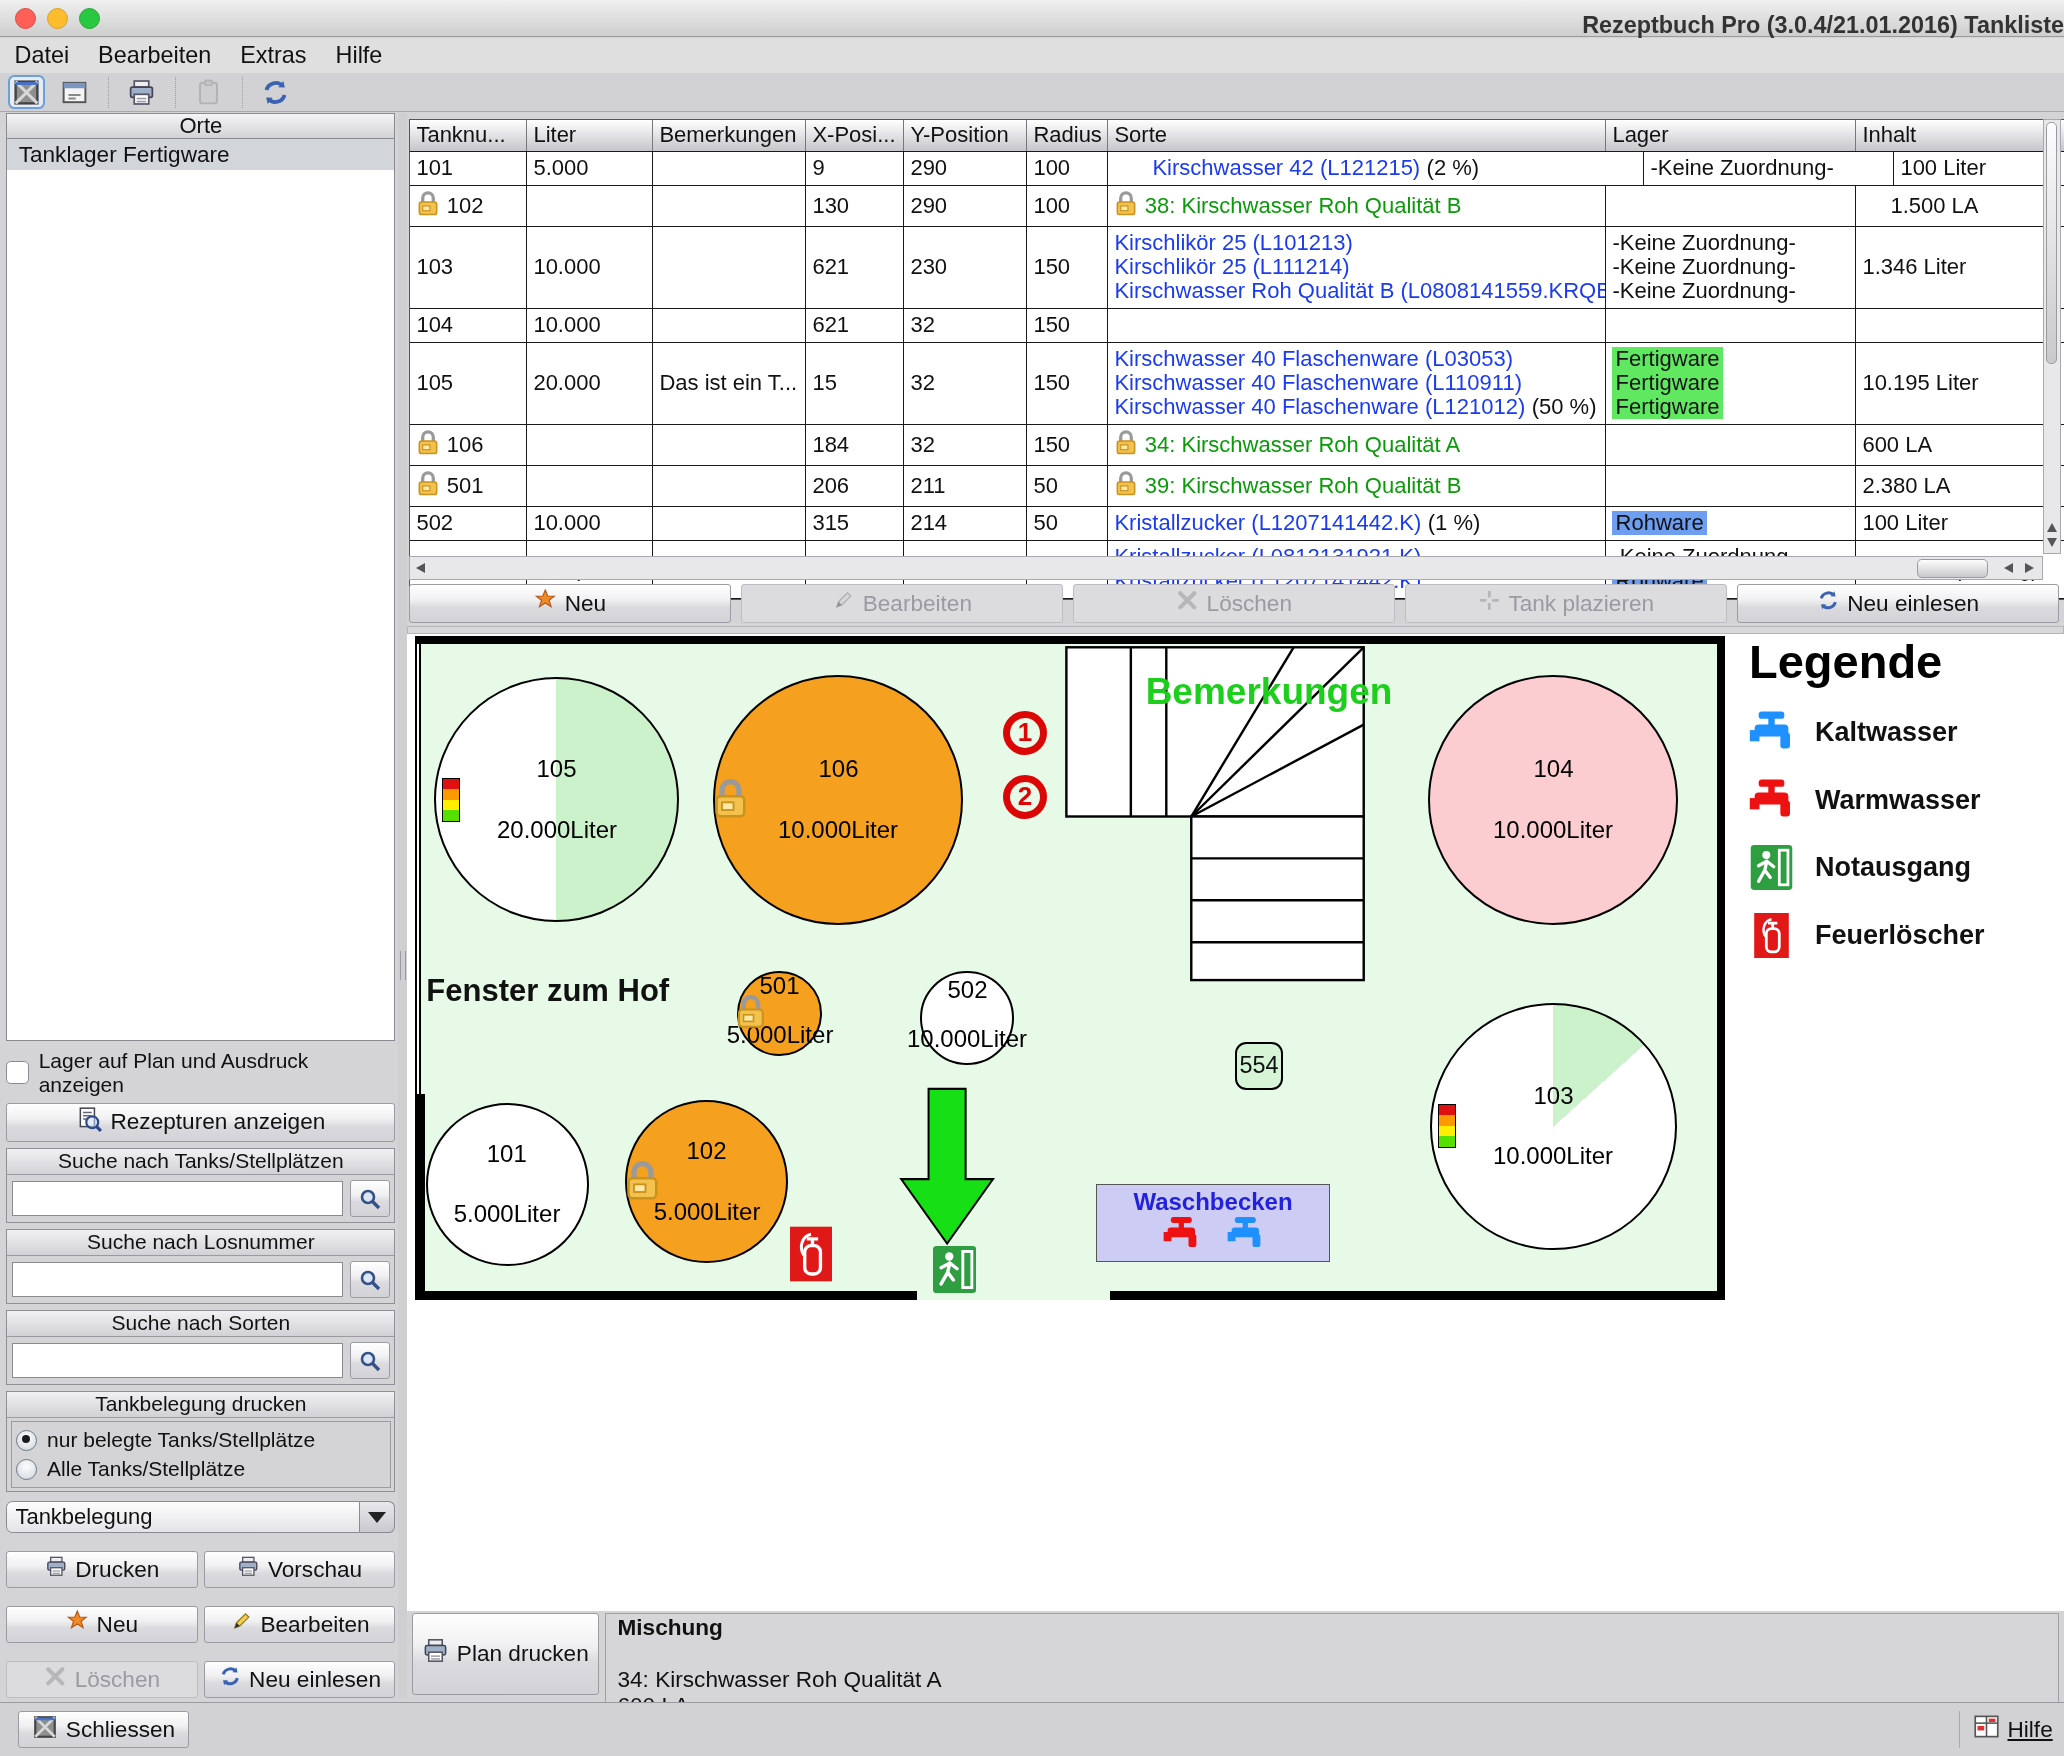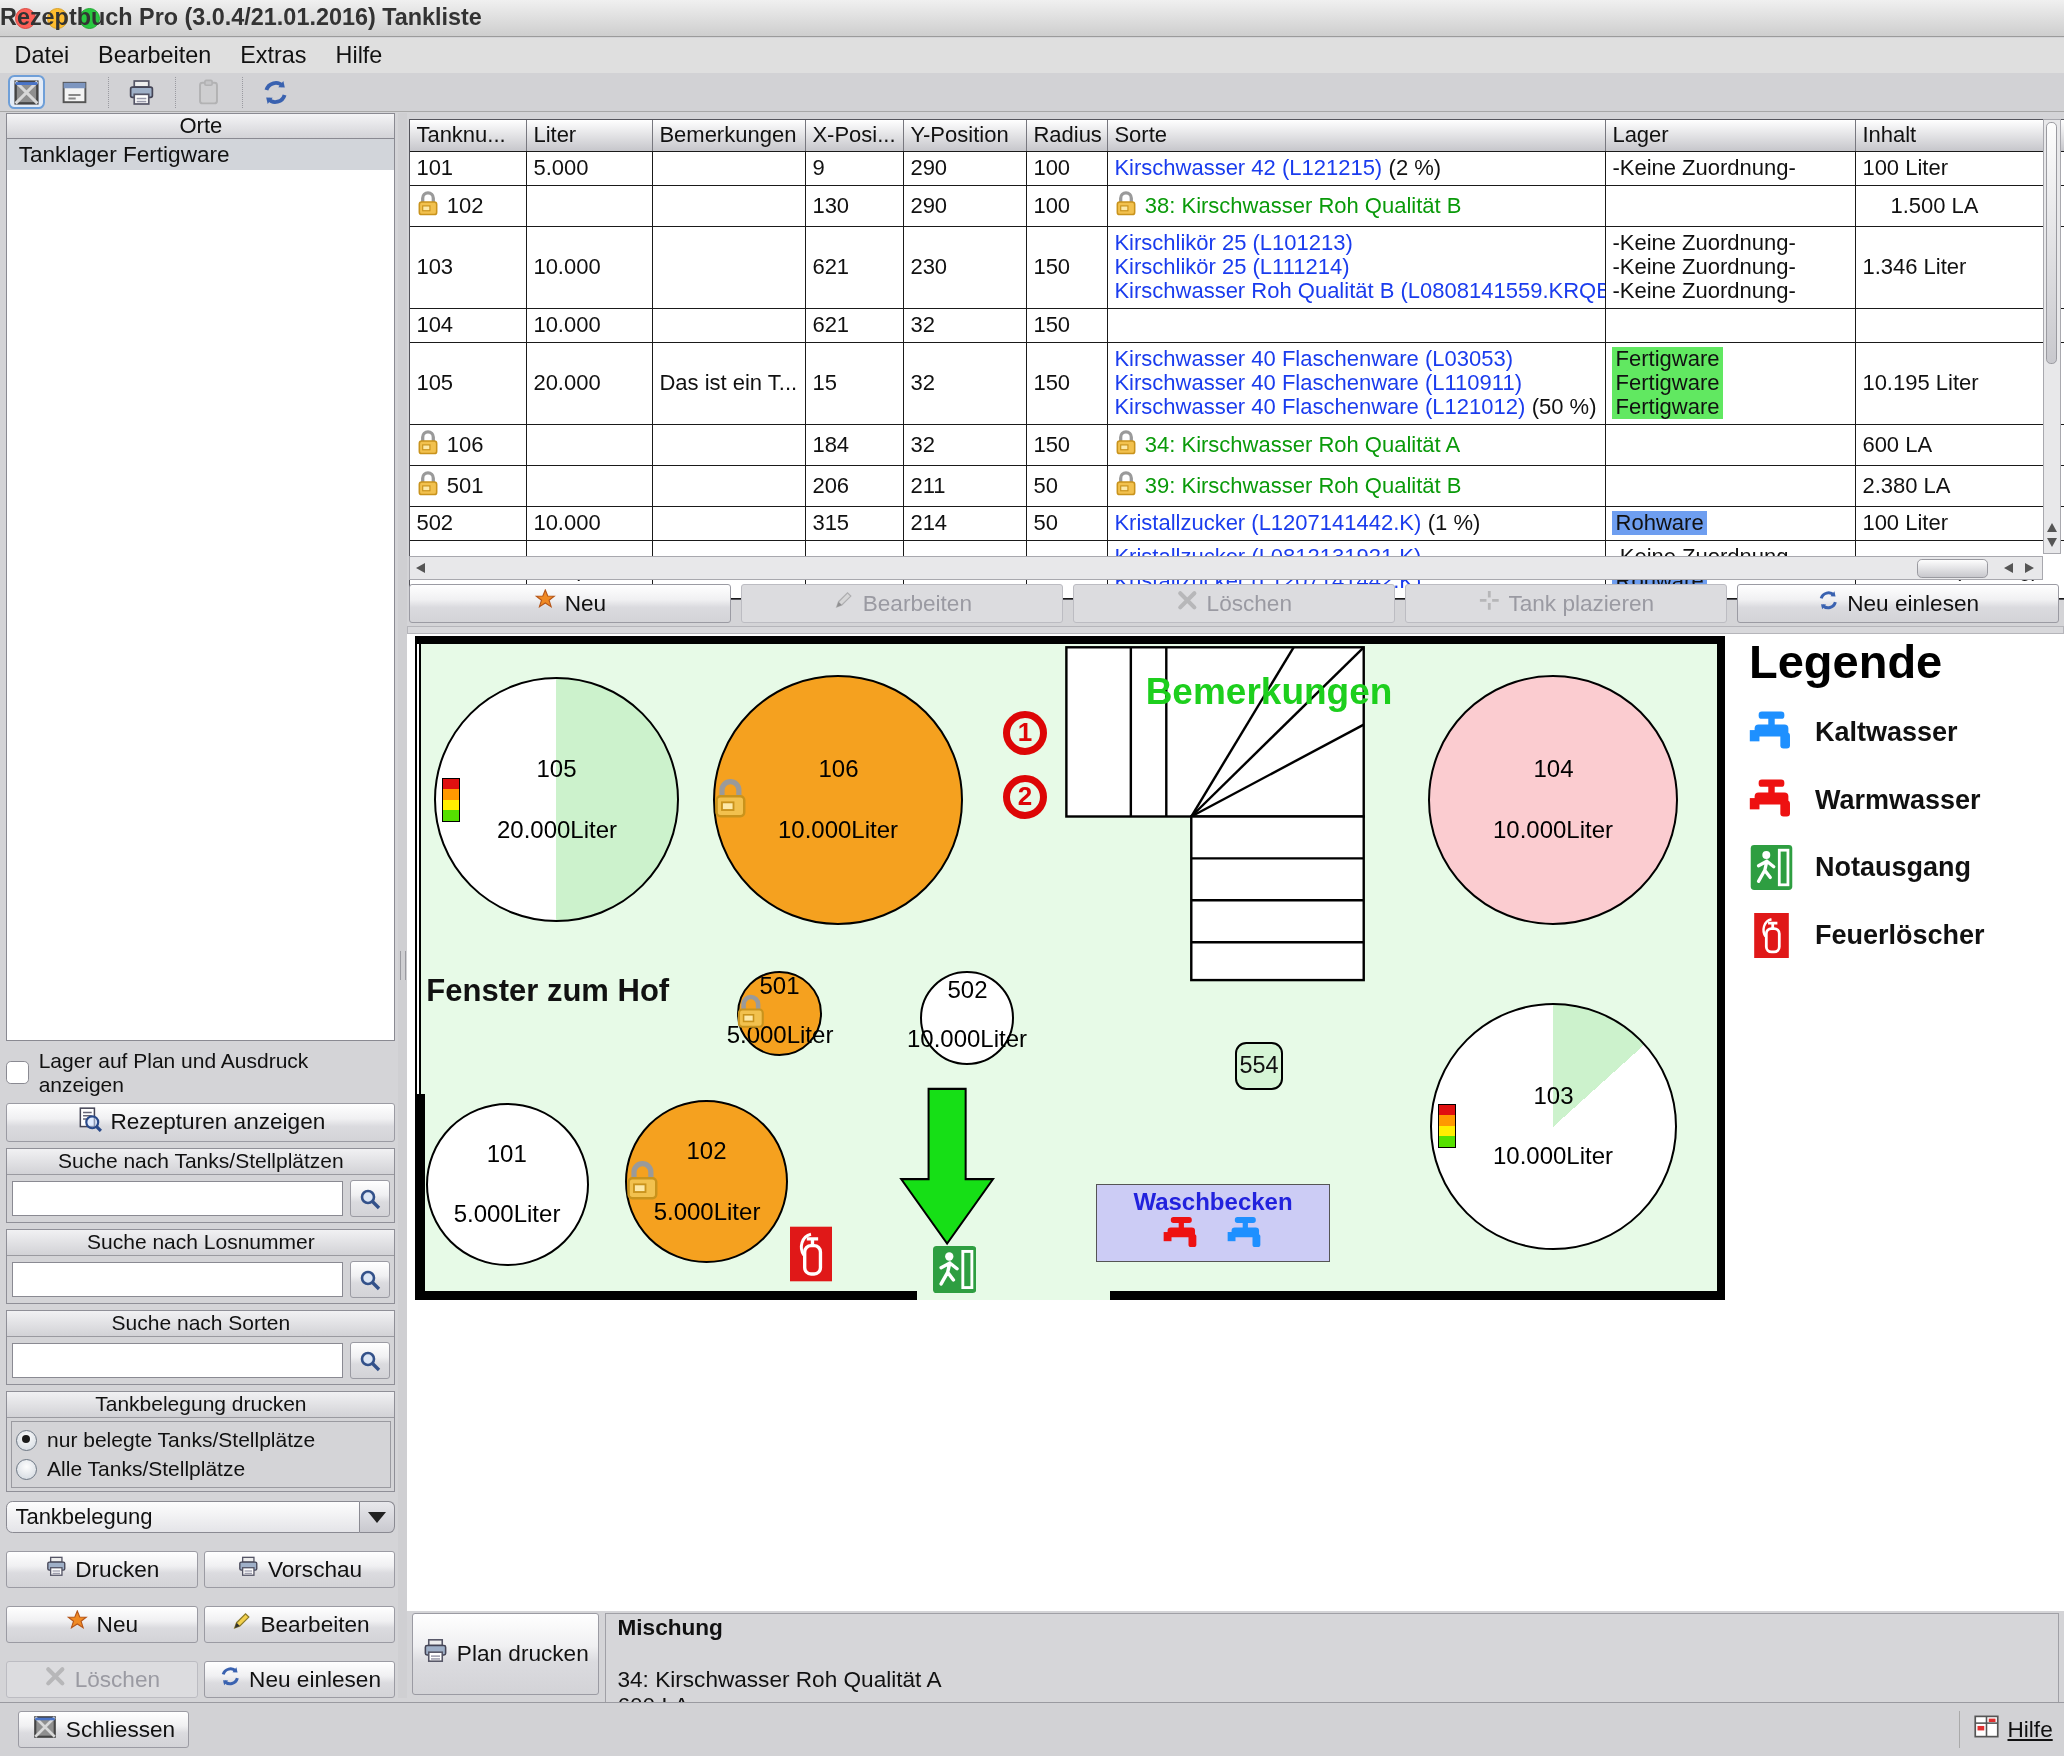--- a/index.html
+++ b/index.html
@@ -4,21 +4,21 @@
 <style>
   html,body{margin:0;padding:0;background:#b8b8b8;}
   *{box-sizing:border-box;}
   #win{position:relative;width:2064px;height:1757px;background:#d4d4d7;
        font-family:"Liberation Sans", sans-serif;color:#111;overflow:hidden;}
 
   
   #titlebar{position:absolute;left:0;top:0;width:2064px;height:37px;
     background:linear-gradient(#f0f0f0,#cecece);border-bottom:0.8px solid #9b9b9b;}
   .tl{position:absolute;top:8px;width:21px;height:21px;border-radius:50%;}
-  #title-text{position:absolute;left:0;top:4px;width:100%;text-align:left;
+  #title-text{position:absolute;left:0;top:12px;width:100%;text-align:right;
     font-size:23.4px;font-weight:bold;color:#333;}
   #menubar{position:absolute;left:0;top:38px;width:2064px;height:35px;background:#dfdfdf;
     display:flex;align-items:center;padding-left:14.5px;gap:29px;font-size:23.4px;}
   .menu-item{cursor:default;}
   #toolbar{position:absolute;left:0;top:73px;width:2064px;height:39px;background:#d2d2d5;
     border-bottom:0.8px solid #a8a8a8;display:flex;align-items:center;padding-left:8px;gap:11.3px;}
   .tool{width:37px;height:34px;display:flex;align-items:center;justify-content:center;border-radius:6.4px;}
   .tool svg{width:29px;height:29px;}
   .tool.selected{border:2.4px solid #6f9fd8;background:#e4ecf7;}
   .tool.disabled svg{filter:grayscale(1) opacity(.45);}
@@ -388,21 +388,21 @@
         <div class="td" style="width: 117px;">
           <div class="cell-line">
             <span>101</span>
           </div>
         </div>
         <div class="td" style="width: 126px;">5.000</div>
         <div class="td" style="width: 153px;"></div>
         <div class="td" style="width: 98px;">9</div>
         <div class="td" style="width: 123px;">290</div>
         <div class="td" style="width: 81px;">100</div>
-        <div class="td" style="width: 498px;">
+        <div class="td" style="width: 498px; margin-left: 38px;">
           <div class="cell-line">
             <span class="link">Kirschwasser 42 (L121215)</span>
             <span> (2 %)</span>
           </div>
         </div>
         <div class="td" style="width: 250px;">
           <div class="cell-line">
             <span>-Keine Zuordnung-</span>
           </div>
         </div>

